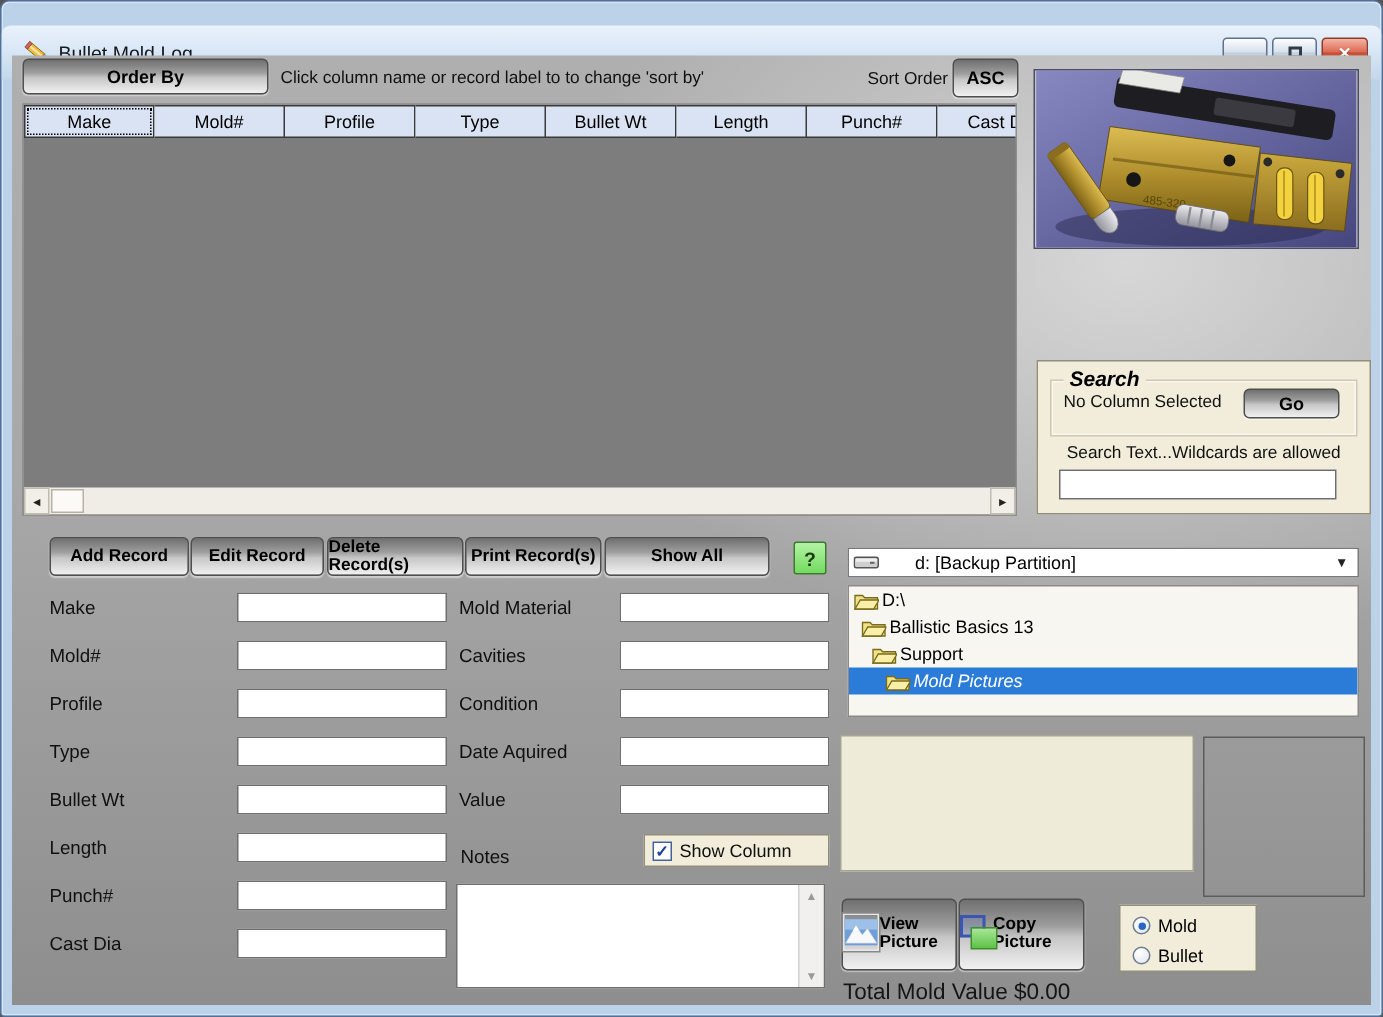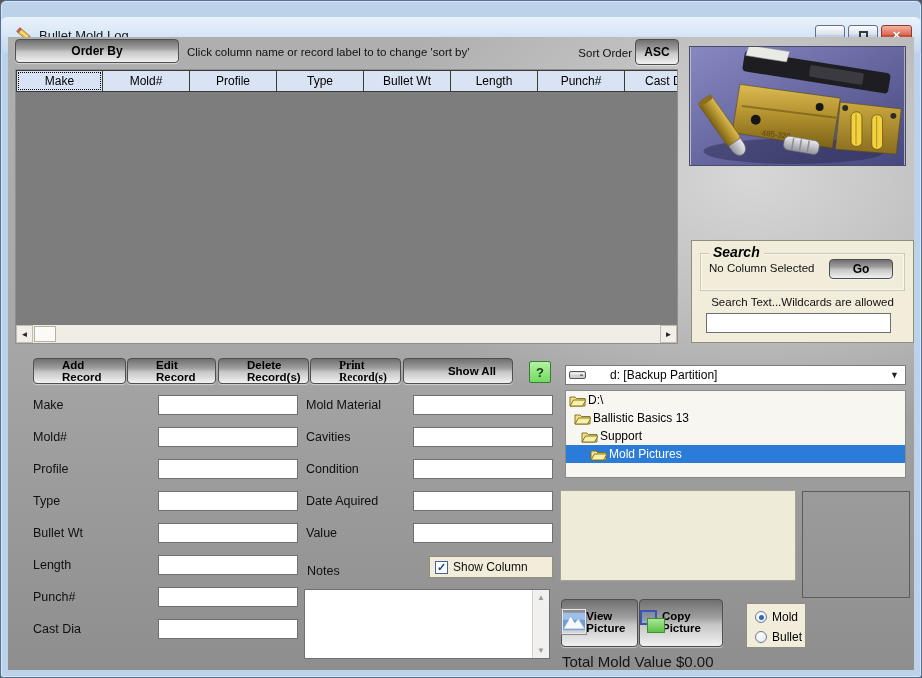--- a/index.html
+++ b/index.html
@@ -41,21 +41,21 @@
   }
   .abs { position:absolute; }
 
   .gloss {
     background:linear-gradient(180deg,#707070 0%,#9e9e9e 38%,#c6c6c6 54%,#f1f1f1 100%);
     border:1px solid #4f4f4f; border-radius:4px;
     display:flex; align-items:center; justify-content:center;
     font-size:12px; font-weight:bold; color:#000; cursor:pointer;
     box-shadow:0 1px 1px rgba(255,255,255,.5);
   }
-  .gloss.small-text { font-size:11.5px;padding-left:28px; }
+  .gloss.small-text { font-size:11.5px; }
   .piclbtn { flex-direction:row; justify-content:flex-end; padding-bottom:2px; font-size:11.5px; }
 
   .hint-text { font-size:11.5px; color:#111; }
   .lbl { font-size:12.5px; color:#101010; }
 
   
   .grid-wrap { overflow:hidden; background:#7e7e7e; border:1px solid #8f8f8f; }
   .grid-head { position:absolute; left:0; top:0; height:22px; display:flex; overflow:hidden; width:100%; }
   .hcell {
     flex:0 0 87px; height:22px; display:flex; align-items:center; justify-content:center;
@@ -224,21 +224,21 @@
       </div>
       <div class="abs hint-text" style="left:17px; top:21px;">No Column Selected</div>
       <div class="abs gloss" style="left:137px; top:18px; width:64px; height:20px;">Go</div>
       <div class="abs hint-text" style="left:0; top:55px; width:100%; text-align:center;">Search Text...Wildcards are allowed</div>
       <input class="abs txt" style="left: 14px; top: 72px; width: 185px;" value="">
     </div>
 
     <div class="abs gloss small-text" style="left:25px; top:321px; width:93px; height:26px;">Add Record</div>
     <div class="abs gloss small-text" style="left:119px; top:321px; width:89px; height:26px;">Edit Record</div>
     <div class="abs gloss small-text" style="left:210px; top:321px; width:91px; height:26px;">Delete Record(s)</div>
-    <div class="abs gloss small-text" style="left:302px; top:321px; width:91px; height:26px;font-family:Liberation Serif, serif;">Print Record(s)</div>
+    <div class="abs gloss small-text" style="left:302px; top:321px; width:91px; height:26px;">Print Record(s)</div>
     <div class="abs gloss small-text" style="left:395px; top:321px; width:110px; height:26px;">Show All</div>
     <div class="abs help-btn" style="left:521px; top:324px; width:22px; height:22px;">?</div>
 
     <div class="abs lbl" style="left:25px; top:361px;">Make</div>
     <input class="abs txt" style="left: 150px; top: 358px; width: 140px;" value="">
     <div class="abs lbl" style="left:25px; top:393px;">Mold#</div>
     <input class="abs txt" style="left: 150px; top: 390px; width: 140px;" value="">
     <div class="abs lbl" style="left:25px; top:425px;">Profile</div>
     <input class="abs txt" style="left: 150px; top: 422px; width: 140px;" value="">
     <div class="abs lbl" style="left:25px; top:457px;">Type</div>
@@ -303,21 +303,21 @@
           </svg>
         <span>Ballistic Basics 13</span>
       </div>
       <div class="tree-item" style="padding-left:15px;">
         <svg class="ticon" viewBox="0 0 17 13">
             <path d="M1,3 h5 l1.5,1.5 H16 V12 H1 z" fill="#efe289" stroke="#7a6a1a" stroke-width="0.9"></path>
             <path d="M1,12 L4.5,6 H17 L13.5,12 z" fill="#f8f0a8" stroke="#7a6a1a" stroke-width="0.9"></path>
           </svg>
         <span>Support</span>
       </div>
-      <div class="tree-item sel" style="padding-left:24px;">
+      <div class="tree-item sel" style="padding-left:24px;font-style:italic;">
         <svg class="ticon" viewBox="0 0 17 13">
             <path d="M1,3 h5 l1.5,1.5 H16 V12 H1 z" fill="#efe289" stroke="#7a6a1a" stroke-width="0.9"></path>
             <path d="M1,12 L4.5,6 H17 L13.5,12 z" fill="#f8f0a8" stroke="#7a6a1a" stroke-width="0.9"></path>
           </svg>
         <span>Mold Pictures</span>
       </div>
     </div>
 
     <div class="abs filelist" style="left:552px; top:453px; width:236px; height:91px;"></div>
     <div class="abs preview" style="left:794px; top:454px; width:108px; height:107px;"></div>
@@ -332,21 +332,21 @@
       <span>View Picture</span>
     </div>
     <div class="abs gloss piclbtn" style="left:631px; top:562px; width:84px; height:48px;">
       <span class="copy-icon">
           <span class="back"></span>
           <span class="front"></span>
         </span>
       <span>Copy Picture</span>
     </div>
 
-    <div class="abs radiopanel" style="left:738px; top:566px; width:60px; height:45px; padding:6px 0 0 8px;text-align:center;">
+    <div class="abs radiopanel" style="left:738px; top:566px; width:92px; height:45px; padding:6px 0 0 8px;text-align:center;">
       <div class="radiorow">
         <span class="rdot on"></span>
         <span>Mold</span>
       </div>
       <div class="radiorow" style="margin-top:6px;">
         <span class="rdot"></span>
         <span>Bullet</span>
       </div>
     </div>
 

